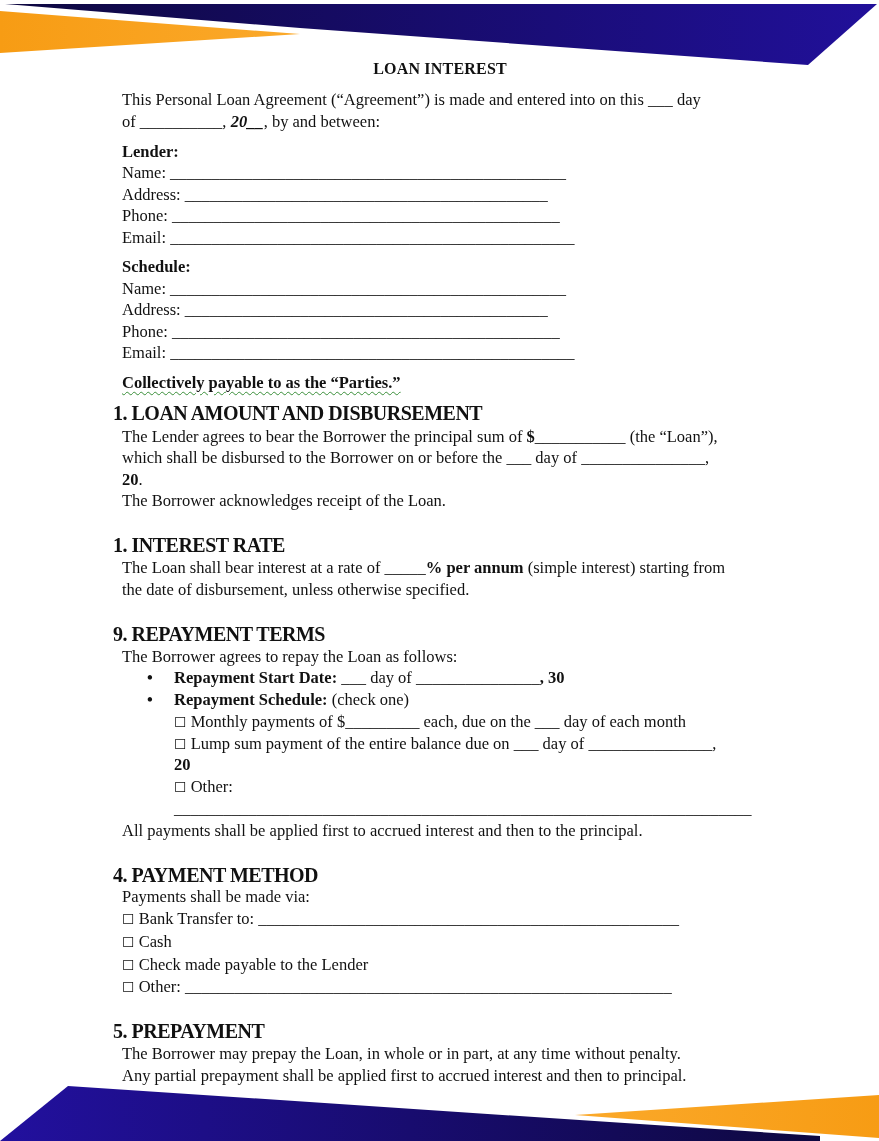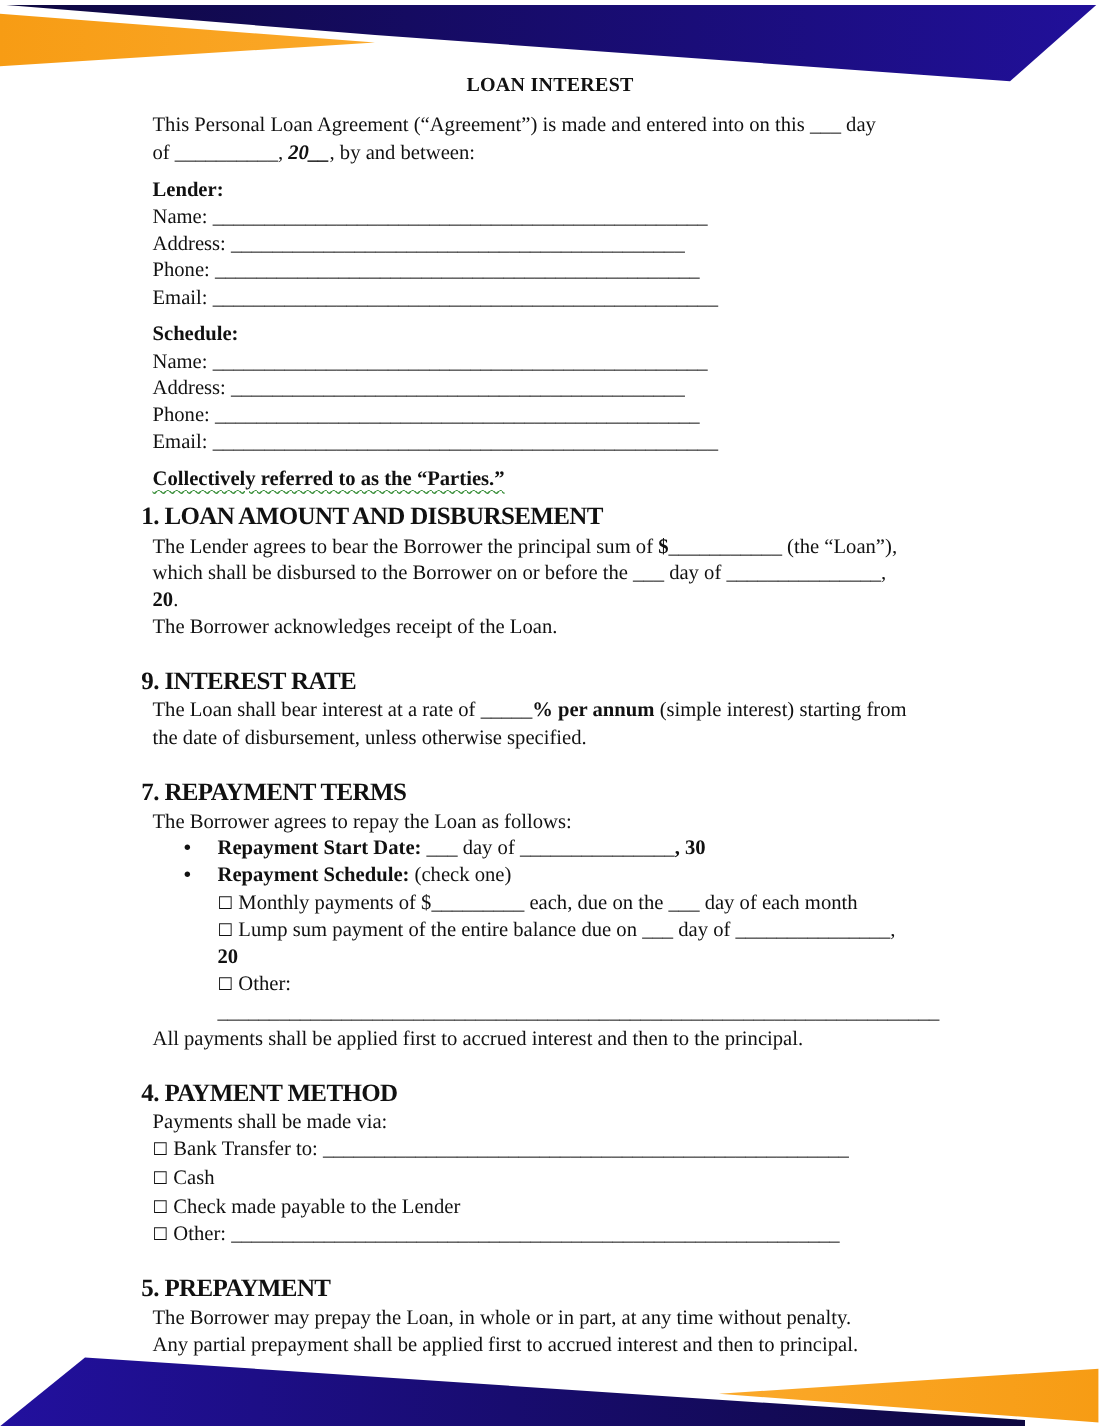--- a/index.html
+++ b/index.html
@@ -72,33 +72,33 @@
   <div class="line" style="top:185px"><span>Address: </span><span>____________________________________________</span></div>
   <div class="line" style="top:206px"><span>Phone: </span><span>_______________________________________________</span></div>
   <div class="line" style="top:228px"><span>Email: </span><span>_________________________________________________</span></div>
 
   <div class="line b" style="top:257px"><span>Schedule:</span></div>
   <div class="line" style="top:279px"><span>Name: </span><span>________________________________________________</span></div>
   <div class="line" style="top:300px"><span>Address: </span><span>____________________________________________</span></div>
   <div class="line" style="top:322px"><span>Phone: </span><span>_______________________________________________</span></div>
   <div class="line" style="top:343px"><span>Email: </span><span>_________________________________________________</span></div>
 
-  <div class="line b" style="top:373px"><span class="squiggle">Collectively referred to as the “Parties.”</span></div>
+  <div class="line b" style="top:373px"><span class="squiggle">Collectively payable to as the “Parties.”</span></div>
 
   <div class="h" style="top:402px">1. LOAN AMOUNT AND DISBURSEMENT</div>
   <div class="line" style="top:427px"><span>The Lender agrees to bear the Borrower the principal sum of </span><span class="b">$</span><span>___________ (the “Loan”),</span></div>
   <div class="line" style="top:448px">which shall be disbursed to the Borrower on or before the ___ day of _______________,</div>
   <div class="line" style="top:470px"><span class="b">20</span><span>.</span></div>
   <div class="line" style="top:491px">The Borrower acknowledges receipt of the Loan.</div>
 
-  <div class="h" style="top:534px">9. INTEREST RATE</div>
+  <div class="h" style="top:534px">1. INTEREST RATE</div>
   <div class="line" style="top:558px"><span>The Loan shall bear interest at a rate of _____</span><span class="b">% per annum</span><span> (simple interest) starting from</span></div>
   <div class="line" style="top:580px">the date of disbursement, unless otherwise specified.</div>
 
-  <div class="h" style="top:623px">7. REPAYMENT TERMS</div>
+  <div class="h" style="top:623px">9. REPAYMENT TERMS</div>
   <div class="line" style="top:647px">The Borrower agrees to repay the Loan as follows:</div>
   <div class="line" style="top:668px; left:25px">
     <span class="bullet">•</span><span class="b">Repayment Start Date:</span><span> ___ day of _______________</span><span class="b">, 30</span>
   </div>
   <div class="line" style="top:690px; left:25px">
     <span class="bullet">•</span><span class="b">Repayment Schedule:</span><span> (check one)</span>
   </div>
   <div class="line" style="top:712px; left:52px"><span class="box">☐</span> <span>Monthly payments of $_________ each, due on the ___ day of each month</span></div>
   <div class="line" style="top:734px; left:52px"><span class="box">☐</span> <span>Lump sum payment of the entire balance due on ___ day of _______________,</span></div>
   <div class="line b" style="top:755px; left:52px">20</div>

